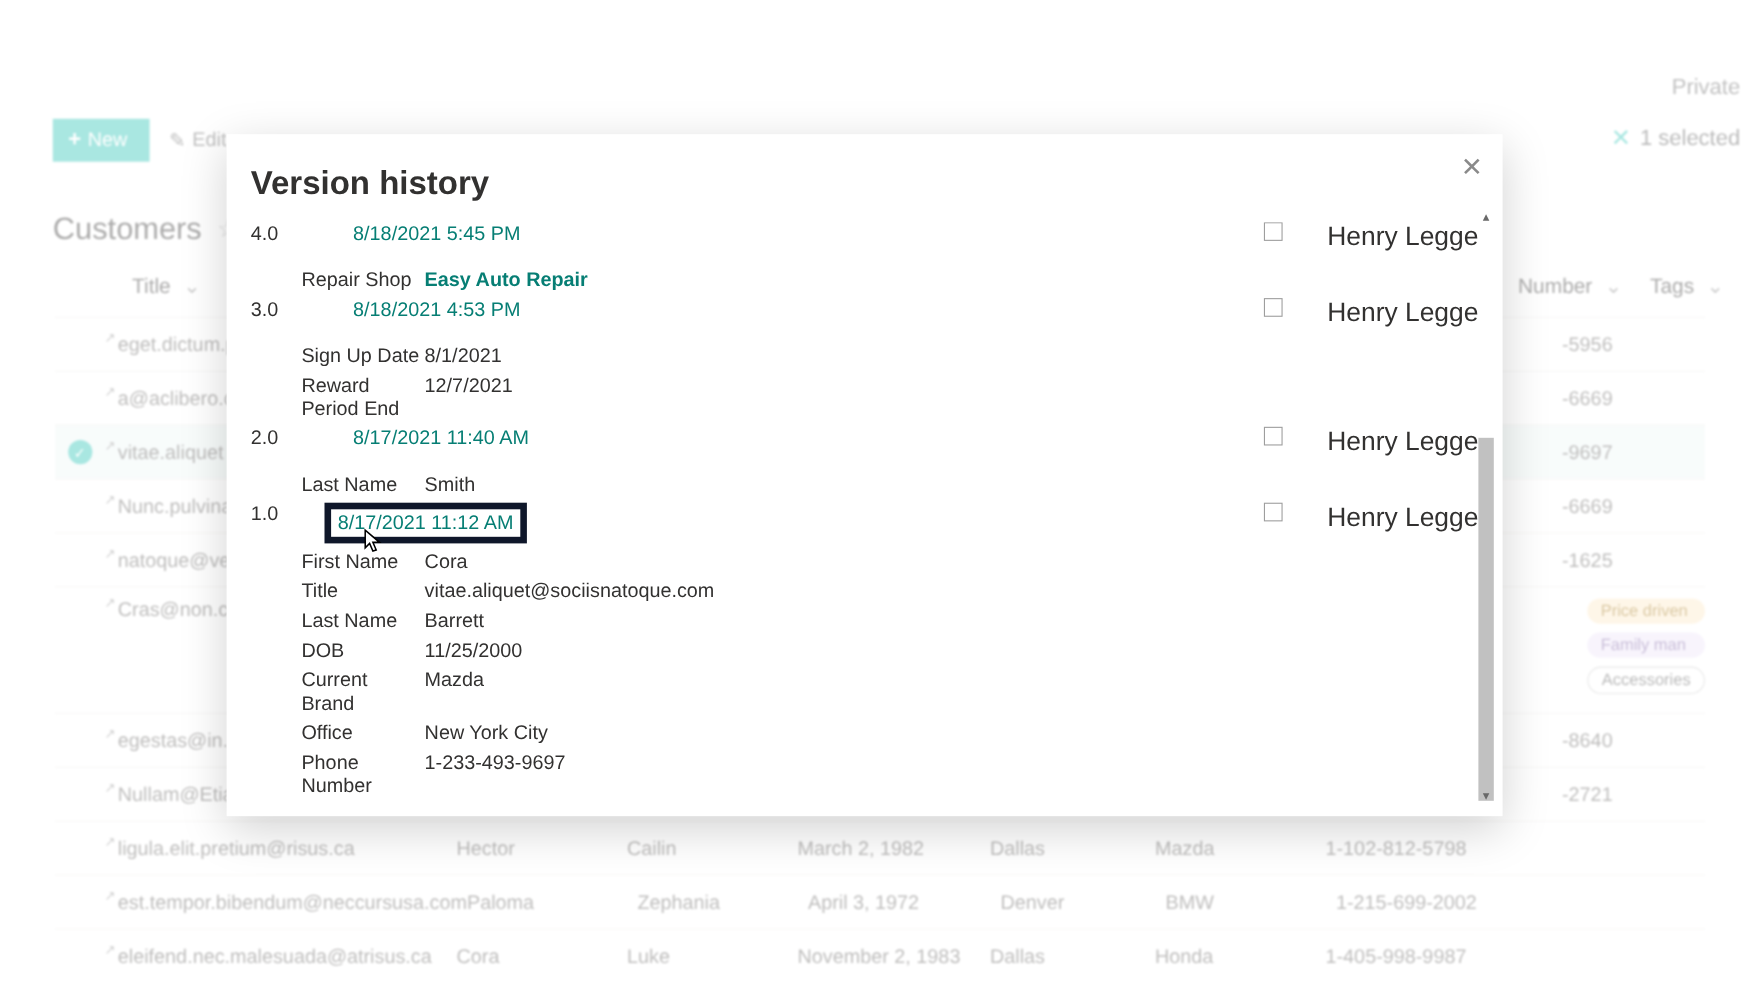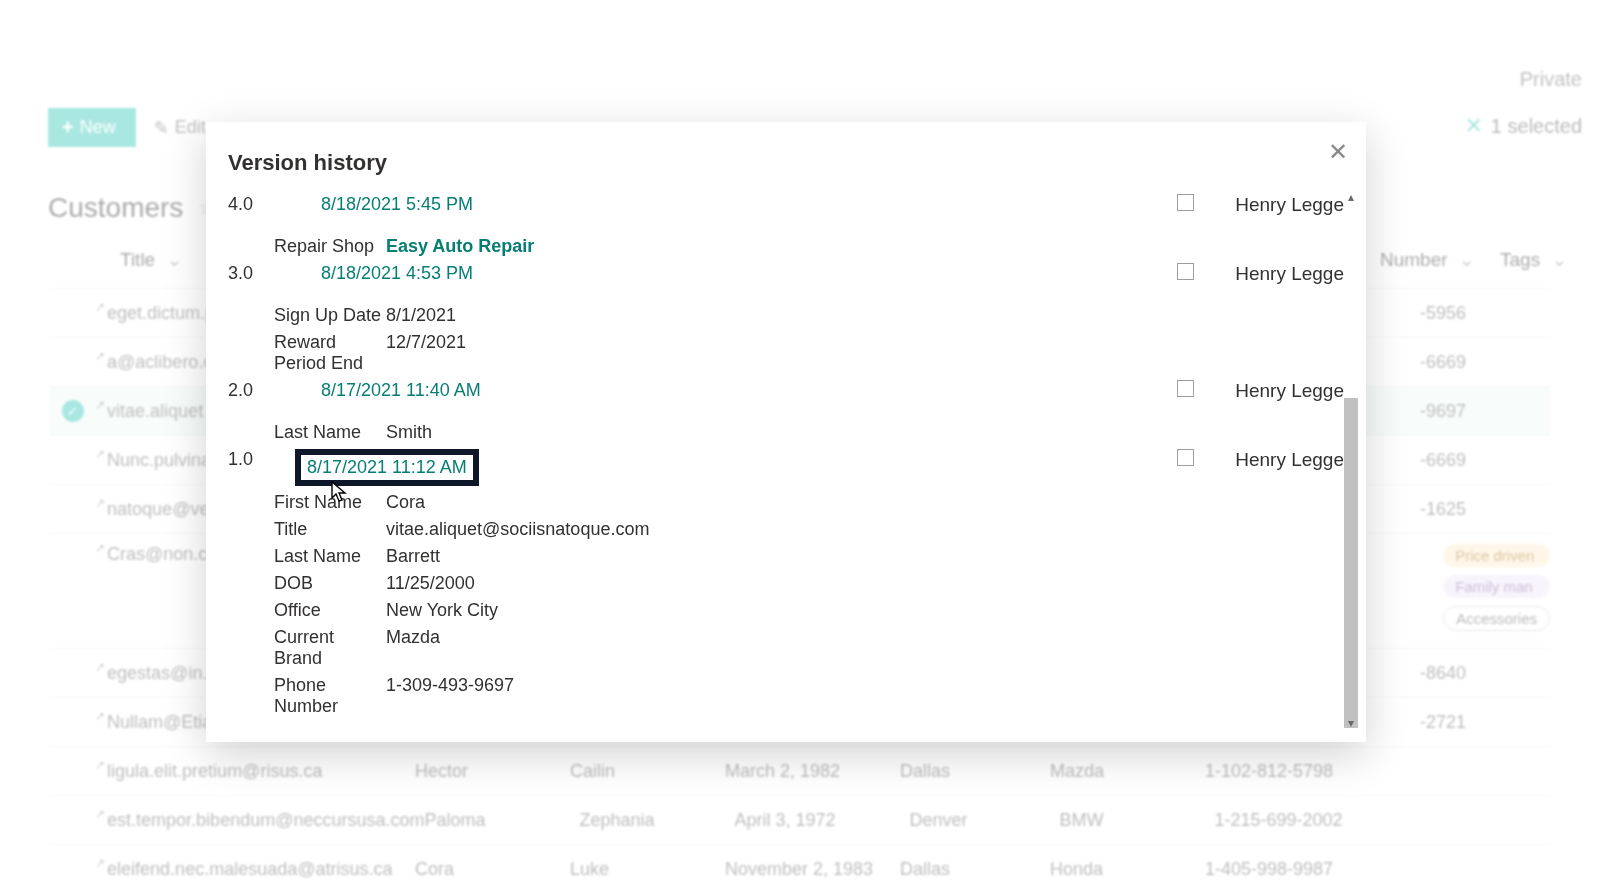--- a/index.html
+++ b/index.html
@@ -27,35 +27,35 @@
     .row .title-cell { flex:0 0 320px; }
     .row .c-fn{flex:0 0 155px;} .row .c-ln{flex:0 0 155px;} .row .c-dob{flex:0 0 175px;}
     .row .c-of{flex:0 0 150px;} .row .c-br{flex:0 0 155px;} .row .c-ph{flex:0 0 175px;}
     .row .c-tags{display:flex; gap:8px;}
     .tag { border-radius:14px; padding:3px 12px; font-size:15px;}
     .tag.or { background:#fde9c7; color:#a57a20;} .tag.pu { background:#ede4f8; color:#7a5fa0;}
     .tag.wh { background:#fff; border:1px solid #c8c8c8; color:#555;}
     
     .modal { position:absolute; left:206px; top:122px; width:1160px; height:620px; background:#fff;
              box-shadow:0 12px 40px rgba(0,0,0,.18); padding:28px 22px 10px 22px;}
-    .modal h2 { font-size:22px; font-weight:600; color:#323130; margin-bottom:18px;}
+    .modal h2 { font-size:30px; font-weight:600; color:#323130; margin-bottom:18px;}
     .close { position:absolute; right:18px; top:16px; font-size:24px; color:#8a8a8a; cursor:pointer;}
     .scroll { position:absolute; right:6px; top:68px; width:18px; bottom:12px;}
     .scroll .arrow { font-size:12px; color:#696969; text-align:center; }
     .scroll .track { position:absolute; top:18px; bottom:18px; right:2px; width:14px;}
     .scroll .thumb { position:absolute; right:0; width:14px; background:#c1c1c1; }
     .vbody { height:520px; overflow:hidden; }
     .ver { font-size:18px; color:#333; }
     .vrow { display:flex; align-items:flex-start; min-height:36px;gap:29px; }
     .vrow .num  { width:46px; color:#323130; }
     .vrow .date { color:#067e74;margin-left:18px; }
     .vrow .date.hl { border:6px solid #0f172a; padding:2px 6px; margin-left:-8px; }
     .vrow .spacer { flex:1; }
     .vrow .cb { width:17px; height:17px; border:1px solid #9e9e9e; margin-right:12px; }
-    .vrow .user{ color:#323130; font-size:19px; }
+    .vrow .user{ color:#323130; font-size:24px; }
     .detail { display:flex; margin:6px 0 6px 46px; }
     .detail .lbl { width:112px; color:#323130; }
     .detail .val { color:#323130; }
     .detail .val.link { color:#067e74;font-weight:bold; }
     .cursor { position:absolute; width:20px; height:24px; }
     .cursor svg { width:100%; height:100%; }
   </style>
 </head>
 <body>
 
@@ -251,30 +251,30 @@
       </div>
       <div class="detail">
         <div class="lbl">Last Name</div>
         <div class="val">Barrett</div>
       </div>
       <div class="detail">
         <div class="lbl">DOB</div>
         <div class="val">11/25/2000</div>
       </div>
       <div class="detail">
+        <div class="lbl">Current Brand</div>
+        <div class="val">Mazda</div>
+      </div>
+      <div class="detail">
         <div class="lbl">Office</div>
         <div class="val">New York City</div>
       </div>
       <div class="detail">
-        <div class="lbl">Current Brand</div>
-        <div class="val">Mazda</div>
-      </div>
-      <div class="detail">
         <div class="lbl">Phone Number</div>
-        <div class="val">1-309-493-9697</div>
+        <div class="val">1-233-493-9697</div>
       </div>
     </div>
 
   <div class="scroll">
     <div class="arrow">▴</div>
     <div class="track">
       <div class="thumb" id="scroll-thumb" style="top: 190px; height: 330px;"></div>
     </div>
     <div class="arrow" style="position:absolute;bottom:0;width:100%;">▾</div>
   </div>

